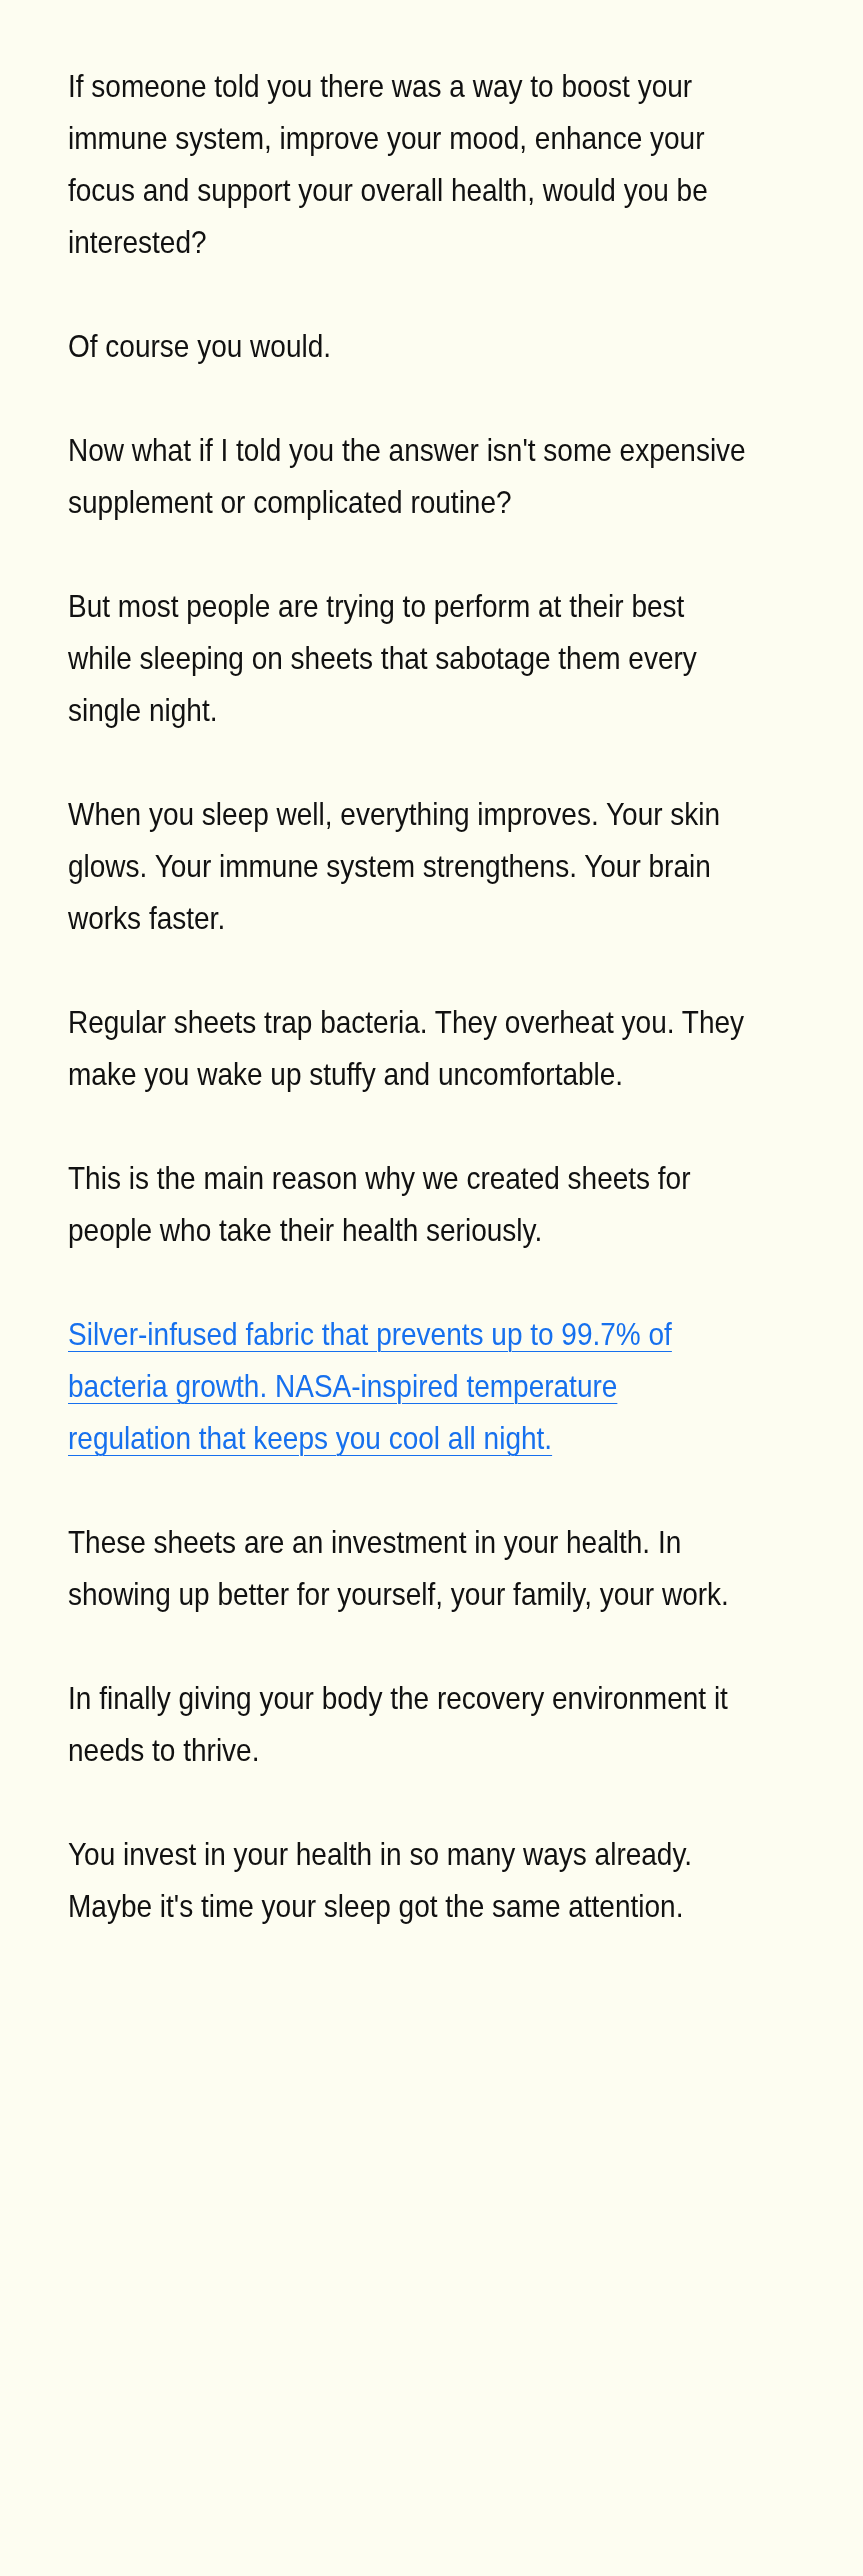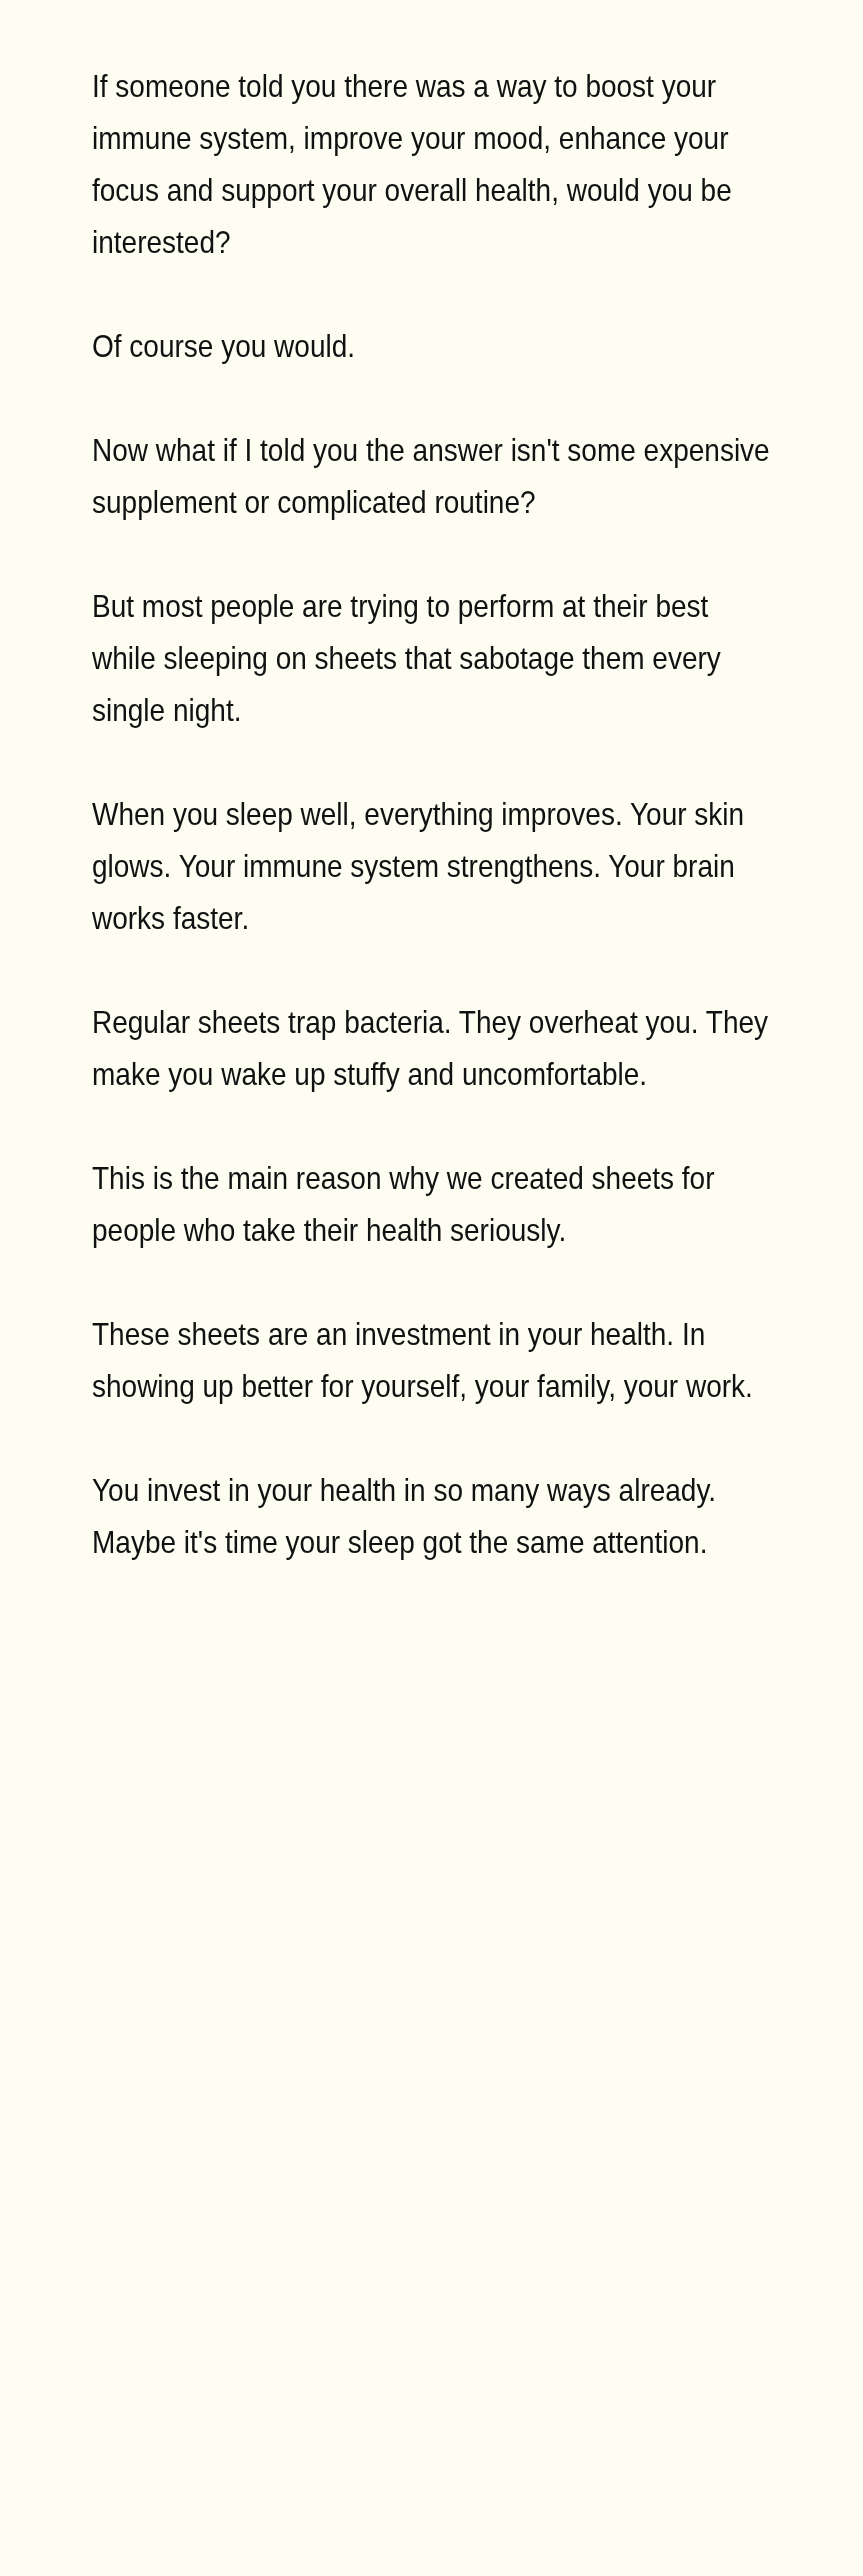--- a/index.html
+++ b/index.html
@@ -11,21 +11,20 @@
       height: 2576px;
       background: #fdfdf1;
       color: #111111;
       font-family: "Liberation Sans", sans-serif;
       overflow: hidden;
     }
     .article {
       position: relative;
       padding: 60px 0 0 68px;
       width: 734px;
-      margin-left: 24px;
     }
     .para {
       margin: 0 0 52px 0;
     }
     .line {
       display: block;
       height: 52px;
       line-height: 52px;
       font-size: 32px;
       white-space: nowrap;
@@ -81,27 +80,36 @@
     <span class="line">Regular sheets trap bacteria. They overheat you. They</span>
     <span class="line">make you wake up stuffy and uncomfortable.</span>
   </p>
 
 
   <p class="para">
     <span class="line">This is the main reason why we created sheets for</span>
     <span class="line">people who take their health seriously.</span>
   </p>
 
+  <p class="para link-para">
+    <span class="line"><span>Silver-infused fabric that prevents up to 99.7% of</span></span>
+    <span class="line"><span>bacteria growth. NASA-inspired temperature</span></span>
+    <span class="line"><span>regulation that keeps you cool all night.</span></span>
+  </p>
 
 
   <p class="para">
     <span class="line">These sheets are an investment in your health. In</span>
     <span class="line">showing up better for yourself, your family, your work.</span>
   </p>
 
+  <p class="para">
+    <span class="line">In finally giving your body the recovery environment it</span>
+    <span class="line">needs to thrive.</span>
+  </p>
 
   <p class="para">
     <span class="line">You invest in your health in so many ways already.</span>
     <span class="line">Maybe it's time your sleep got the same attention.</span>
   </p>
 
 </div>
 
 
 </body></html>

